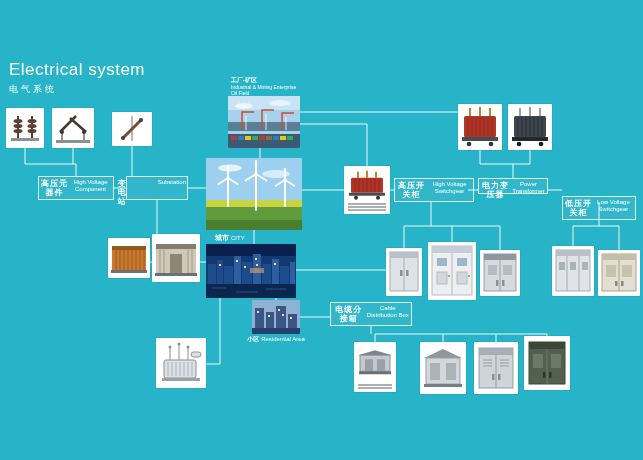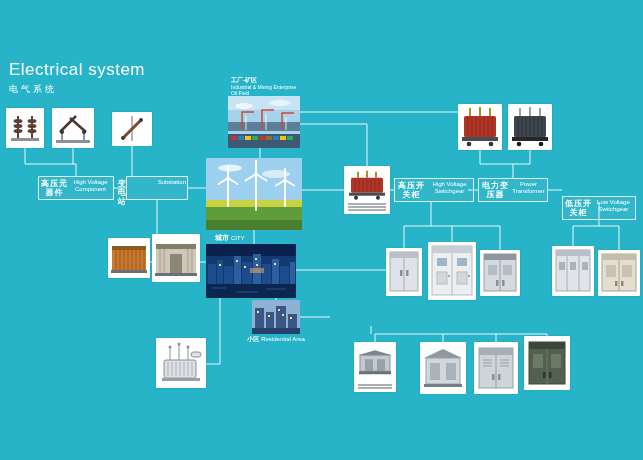--- a/index.html
+++ b/index.html
@@ -105,27 +105,31 @@
     <div class="lbl-en">High Voltage Component</div>
   </div>
   <div class="lbl" style="left:126px;top:176px;width:62px;height:24px;gap:31px;">
     <div class="lbl-zh">变电站</div>
     <div class="lbl-en">Substation</div>
   </div>
   <div class="lbl" style="left:394px;top:178px;width:80px;height:24px;">
     <div class="lbl-zh">高压开关柜</div>
     <div class="lbl-en">High Voltage Switchgear</div>
   </div>
-  <div class="lbl" style="left:478px;top:178px;width:70px;height:24px;">
+  <div class="lbl" style="left:478px;top:178px;width:70px;height:16px;">
     <div class="lbl-zh">电力变压器</div>
     <div class="lbl-en">Power Transformer</div>
   </div>
   <div class="lbl" style="left:562px;top:196px;width:74px;height:24px;">
     <div class="lbl-zh">低压开关柜</div>
     <div class="lbl-en">Low Voltage Switchgear</div>
+  </div>
+  <div class="lbl" style="left:330px;top:302px;width:82px;height:24px;">
+    <div class="lbl-zh">电缆分接箱</div>
+    <div class="lbl-en">Cable Distribution Box</div>
   </div>
 
   <div class="scene-cap cap-ind">
     <span class="zh">工厂·矿区</span>
     <span class="en">Industrial &amp; Mining Enterprise Oil Field</span>
   </div>
   <div class="photo" style="left:228px;top:96px;width:72px;height:52px;">
     <svg viewBox="0 0 72 52" preserveAspectRatio="none">
       <rect width="72" height="52" fill="#a6d2ec"></rect>
       <rect width="72" height="14" fill="#c6e4f4"></rect>

